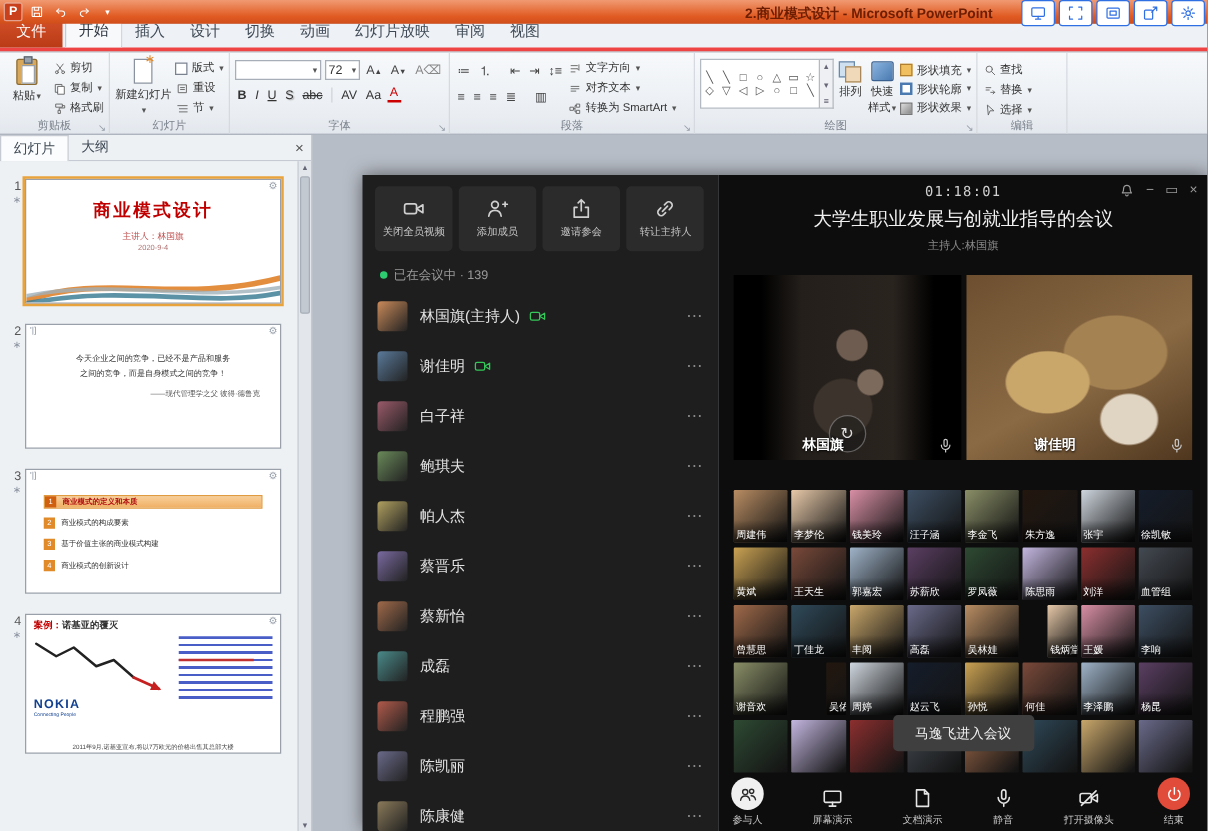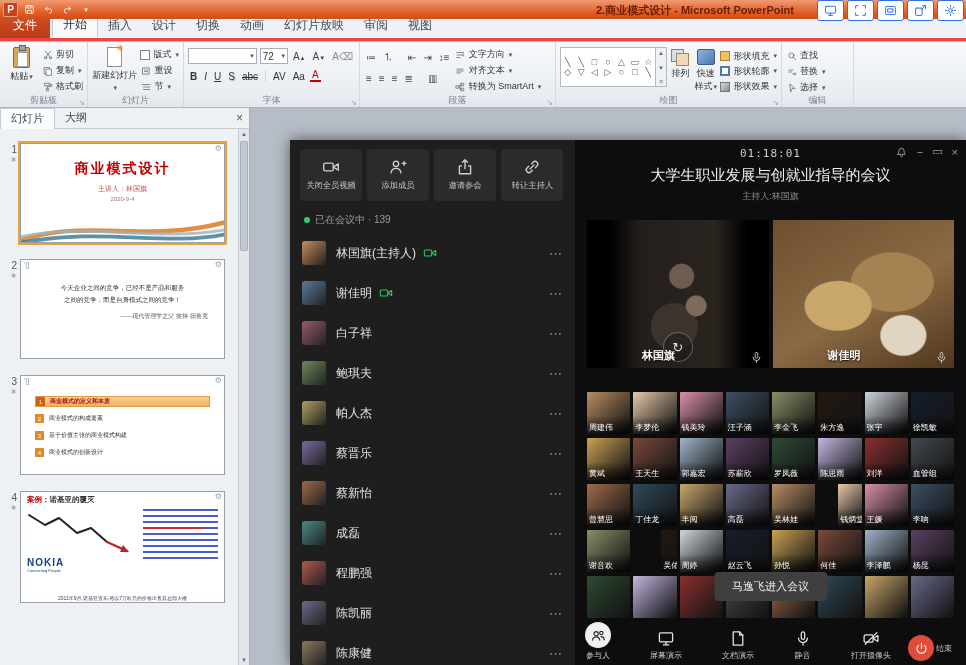--- a/index.html
+++ b/index.html
@@ -169,21 +169,21 @@
 .vbottom { position:absolute; left:0; right:0; bottom:0; height:48px; }
 .ctl-left { position:absolute; left:10px; bottom:4px; display:flex; flex-direction:column; align-items:center; gap:2px; }
 .ctl-circle { width:26px; height:26px; border-radius:50%; display:flex; align-items:center; justify-content:center; }
 .ctl-circle.white { background:#f0f0f0; color:#2a2a2a; }
 .ctl-circle.red { background:#e04b3a; color:#fff; }
 .ctl-circle svg { width:15px; height:15px; }
 .ctl-label { font-size:8px; color:#c9c9c9; white-space:nowrap; }
 .ctl-center { position:absolute; left:50%; bottom:4px; transform:translateX(-50%); display:flex; gap:40px; }
 .cbtn { display:flex; flex-direction:column; align-items:center; gap:3px; }
 .cicon { width:17px; height:17px; color:#e4e4e4; }
-.ctl-right { position:absolute; right:14px; bottom:4px; display:flex; flex-direction:row; align-items:center; gap:2px; }
+.ctl-right { position:absolute; right:14px; bottom:4px; display:flex; flex-direction:column; align-items:center; gap:2px; }
 
 svg { fill:none; stroke:currentColor; stroke-width:1.2; stroke-linecap:round; stroke-linejoin:round; width:100%; height:100%; }
 </style>
 </head>
 <body>
 
 <div class="screen">
 
   <div class="titlebar">
     <div class="qat">

